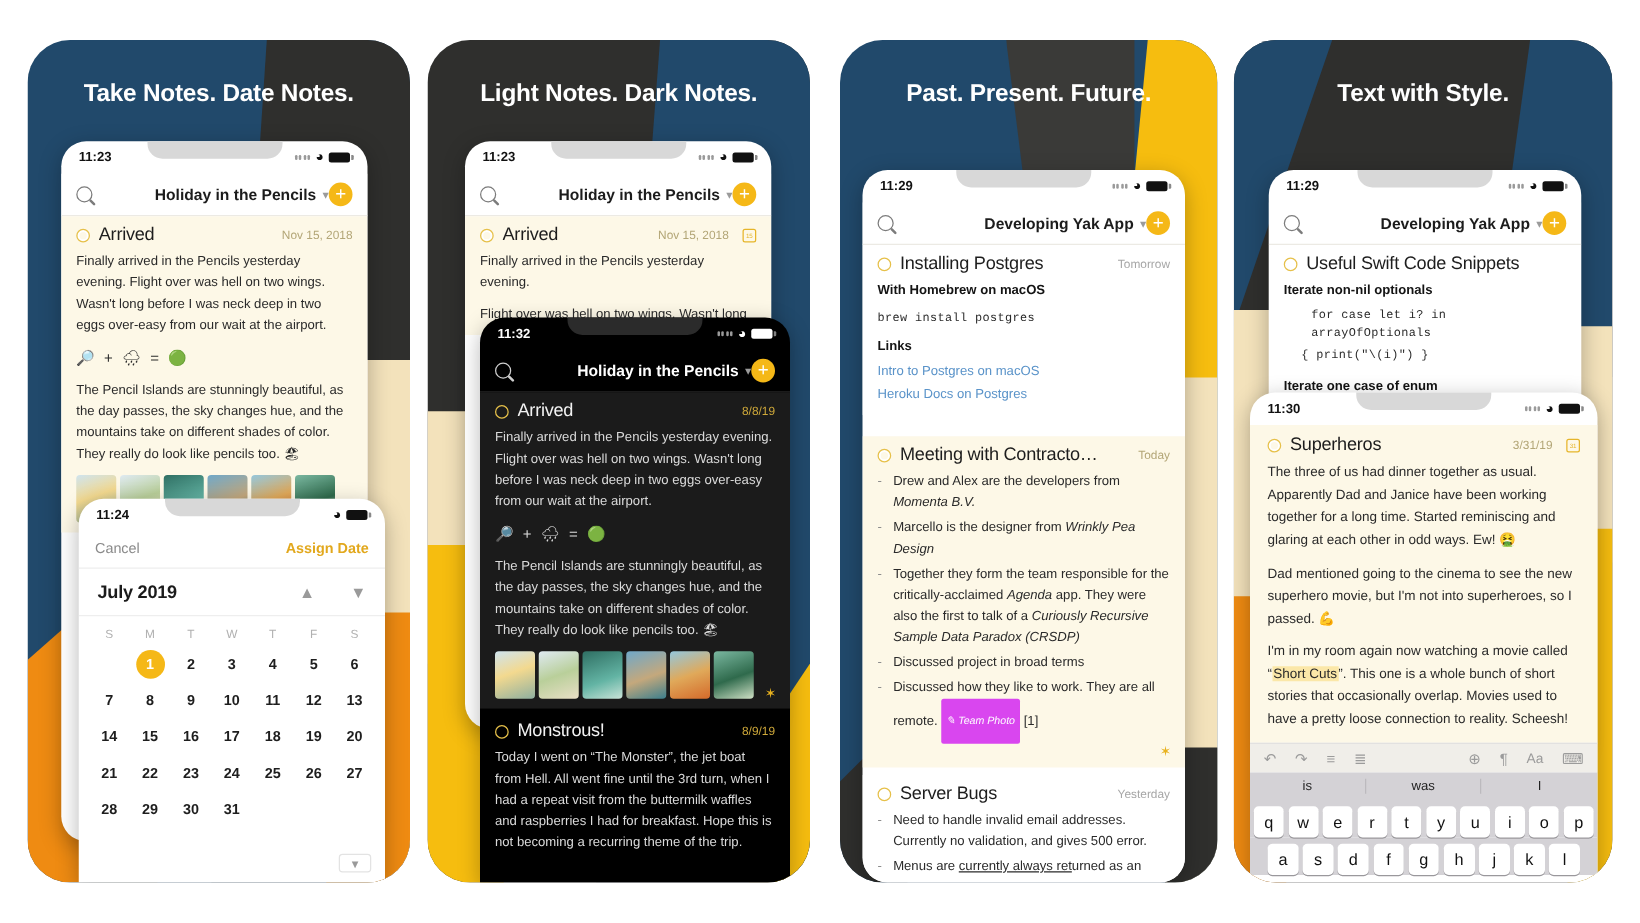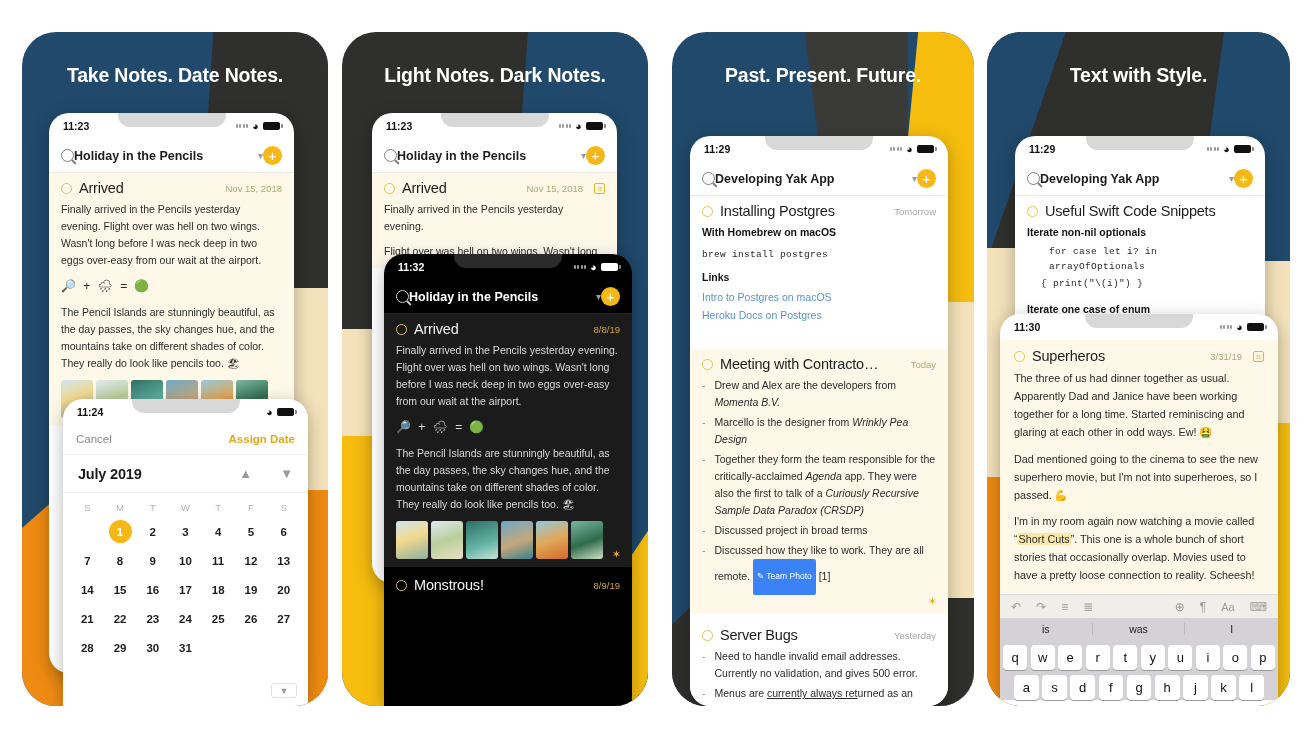--- a/index.html
+++ b/index.html
@@ -67,21 +67,21 @@
   .dark .batt:after{ background:#fff; }
 
   
   .nav {
     height: 34px; display:flex; align-items:center; padding: 0 12px;
     border-bottom: 1px solid #eceae4; background:#fff; position:relative;
   }
   .dark .nav { background:#000; border-bottom-color:#242424; }
   .nav .title {
     flex:1; text-align:center; font-size:12.5px; font-weight:700; color:#1c1c1c;
-    display:flex; align-items:center; justify-content:space-between; gap:5px;
+    display:flex; align-items:center; justify-content:flex-end; gap:5px;
   }
   .dark .nav .title { color:#fff; }
   .chev { font-size:10px; color:#9b9b9b; font-weight:400; }
   .mag {
     width:13px;height:13px;border:1.6px solid #7c7c7c;border-radius:50%;
     position:relative; flex:0 0 auto;
   }
   .mag:after{content:'';position:absolute;right:-4px;bottom:-2px;width:6px;height:1.6px;
     background:#7c7c7c;transform:rotate(45deg);border-radius:1px;}
   .dark .mag { border-color:#cfcfcf; } .dark .mag:after{ background:#cfcfcf; }
@@ -122,22 +122,22 @@
   .emoji-row { font-size:12px; margin:4px 0 8px; letter-spacing:2px; }
   .thumbs { display:flex; gap:3px; margin-top:4px; }
   .thumbs span { width:32px;height:38px;border-radius:3px; display:block;
     background-size:cover; }
   .gear { position:absolute; right:11px; bottom:6px; font-size:11px; color:#e8b21f; }
   ul.bul { list-style:none; }
   ul.bul li { display:flex; gap:9px; font-size:10.5px; line-height:1.62; color:#2a2a2a;
     margin-bottom: 3px; }
   ul.bul li .dash { color:#8d8d8d; flex:0 0 auto; }
   .tagchip {
-    background:#3b82f6; color:#fff; font-size:8.5px; padding:11px 4px; border-radius:2px;
-    display:inline-block; vertical-align:1px;
+    background:#d946ef; color:#fff; font-size:8.5px; padding:11px 4px; border-radius:2px;
+    display:inline-block; vertical-align:1px;font-style:italic;
   }
   .hl { background:#fbe7a8; padding:0 1px; position:relative; }
 
   
   .sheetbar { display:flex; align-items:center; padding: 8px 13px 9px;
     font-size:11.5px; border-bottom:1px solid #eee; }
   .sheetbar .cancel { color:#8a8a8a; }
   .sheetbar .assign { margin-left:auto; color:#e2a81d; font-weight:600; }
   .monthrow { display:flex; align-items:flex-start; padding: 11px 15px 10px;
     border-bottom:1px solid #eee; }
@@ -402,20 +402,23 @@
             <span style="background:linear-gradient(160deg,#7ab7a0 0%,#2f6a4c 55%,#cfe0c5 100%)"></span>
           </div>
         </div>
         <span class="gear">✶</span>
       </div>
       <div class="note plainw" style="padding-top:10px;">
         <div class="note-head">
           <span class="ring"></span>
           <span class="note-title">Monstrous!</span>
           <span class="note-date">8/9/19</span>
+        </div>
+        <div class="body">
+          <p>Today I went on “The Monster”, the jet boat from Hell. All went fine until the 3rd turn, when I had a repeat visit from the buttermilk waffles and raspberries I had for breakfast. Hope this is not becoming a recurring theme of the trip.</p>
         </div>
       </div>
     </div>
   </div>
 
   <div class="panel p3">
     <div class="bg">
       <i style="inset:0;background:#21496b"></i>
       <i style="left:44%;top:0;width:34%;height:46%;background:#3a3a38;clip-path:polygon(0 0,100% 0,100% 100%,38% 100%)"></i>
       <i style="right:0;top:0;width:28%;height:44%;background:#f6bd0f;clip-path:polygon(34% 0,100% 0,100% 100%,0 100%)"></i>

